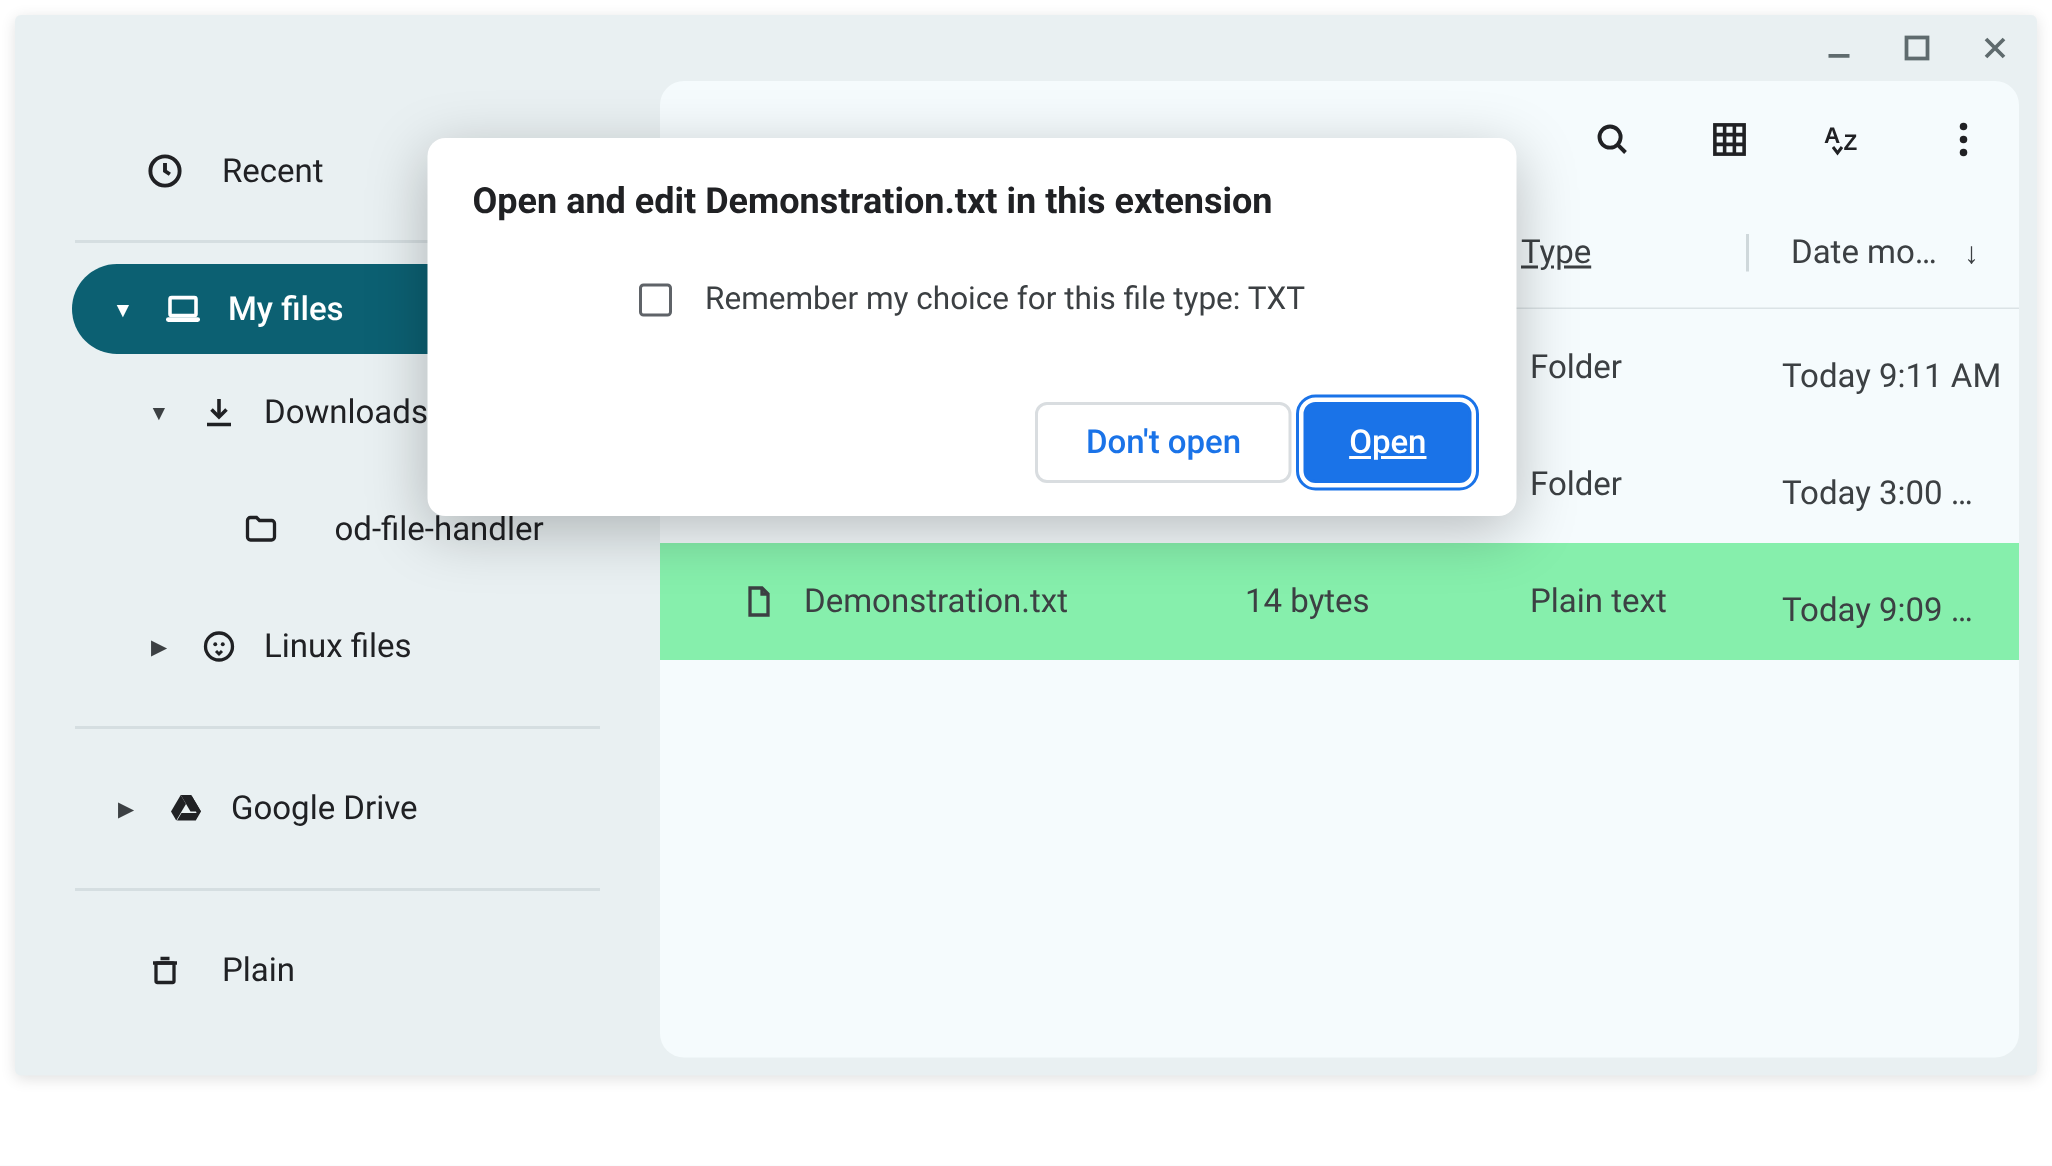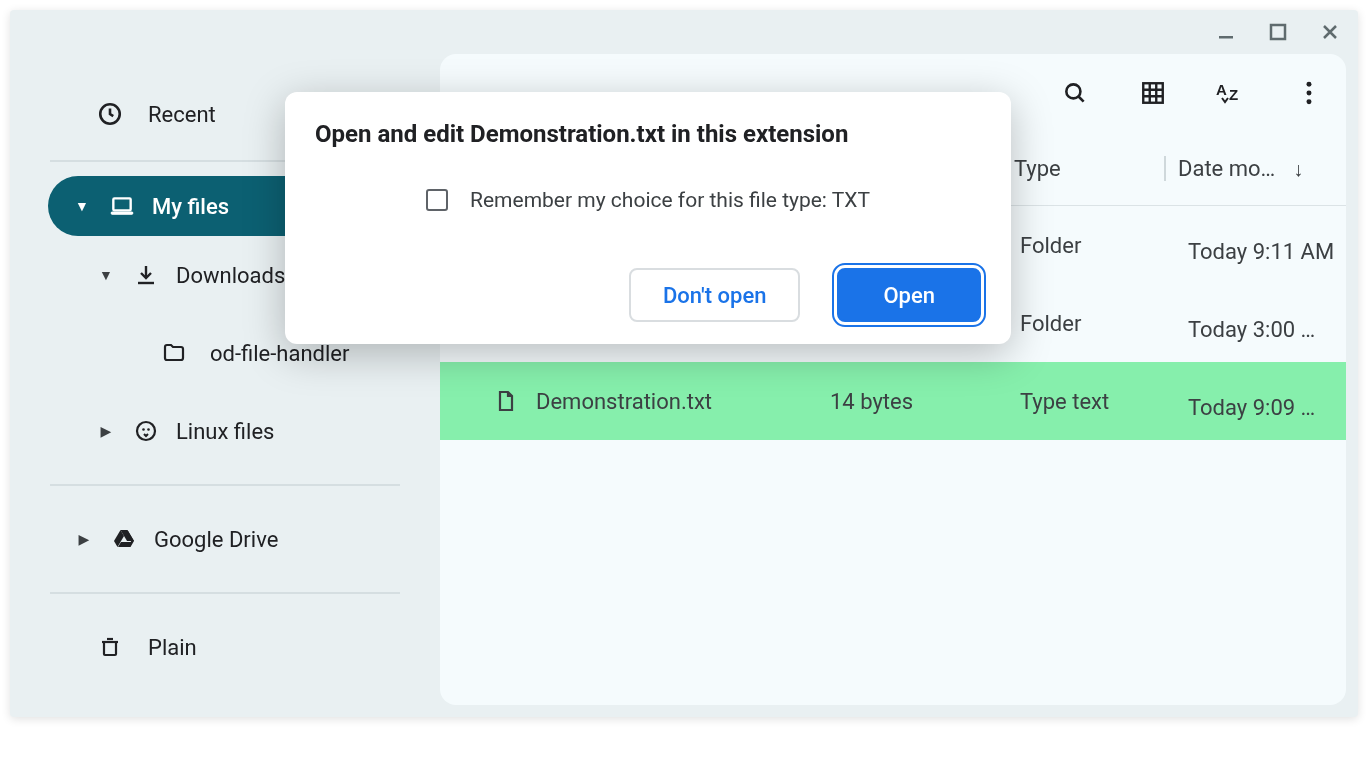--- a/index.html
+++ b/index.html
@@ -77,21 +77,21 @@
     border-radius: 40px;
     margin-left: 38px;
     margin-right: 30px;
     height: 60px;
     padding-left: 24px;
     gap: 14px;
     font-weight: 500;
   }
   .side-row.active-pill .caret, .side-row.active-pill svg { color:#fff; fill:#fff; stroke:#fff;}
   .side-row.downloads { padding-left: 86px; gap:14px; }
-  .side-row.handler { padding-left: 148px; gap:20px; }
+  .side-row.handler { padding-left: 148px; gap:33px; }
   .side-row.linux { padding-left: 86px; gap:14px;}
   .side-row.drive { padding-left: 64px; gap:14px;}
   .side-row.trash {padding-left: 84px;}
   
   .main {
     flex: 1;
     background: #f5fbfd;
     border-radius: 16px;
     margin: 0 12px 12px 0;
     display:flex;
@@ -116,22 +116,22 @@
     height: 74px;
     display:flex;
     align-items:center;
     font-size: 22px;
     color: #3c4043;
     border-bottom: 1px solid #dbe3e6;
     padding-left: 36px;
   }
   .cell-name { flex: 0 0 330px; padding-left: 64px;}
   .cell-size { flex: 0 0 190px; border-left: 2px solid #cfd8db; padding-left: 16px;}
-  .cell-type { flex: 0 0 168px; border-left: 2px solid #cfd8db; padding-left: 16px;}
-  .cell-date { flex: 1; border-left: 2px solid #cfd8db; padding-left: 12px; display:flex; align-items:center; gap:18px;}
+  .cell-type { flex: 0 0 168px; border-left: 2px solid #cfd8db; padding-left: 16px; text-decoration: underline;}
+  .cell-date { flex: 1; border-left: 2px solid #cfd8db; padding-left: 28px; display:flex; align-items:center; gap:18px;}
   .sort-arrow { font-size:20px; }
   .file-row {
     height: 78px;
     display:flex;
     align-items:center;
     font-size: 22px;
     color:#3c4043;
     padding-left: 36px;
     cursor:pointer;
   }
@@ -167,21 +167,21 @@
   .chk {
     width:22px; height:22px;
     border: 2.5px solid #5f6368;
     border-radius: 3px;
     cursor:pointer;
   }
   .dlg-btns {
     margin-top: auto;
     display:flex;
     justify-content:flex-end;
-    gap: 37px;
+    gap: 8px;
     align-items: center;
   }
   .btn {
     height: 54px;
     padding: 0 32px;
     border-radius: 8px;
     font-size: 22px;
     font-weight: 500;
     display:flex;
     align-items:center;
@@ -191,21 +191,22 @@
     border: 2px solid #d9dde0;
     color: #1a73e8;
     background:#fff;
   }
   .btn-primary {
     background: #1a73e8;
     color:#fff;
     border: 2px solid #1a73e8;
     outline: 2px solid #1a73e8;
     outline-offset: 3px;
-    padding: 0 44px;
+    padding: 0 28px;
+    text-decoration: underline;
   }
 </style>
 </head>
 <body>
 
 <div class="window">
 
   <div class="titlebar">
     <div class="win-btn">
       <svg width="18" height="18" viewBox="0 0 18 18">
@@ -375,21 +376,21 @@
 
       <div class="file-row selected">
         <span class="ficon">
           <svg width="24" height="24" viewBox="0 0 24 24" fill="none" stroke="#3c4043" stroke-width="2.2">
               <path d="M6 3h8l4 4v14H6z"></path>
               <path d="M14 3v4h4"></path>
             </svg>
         </span>
         <span class="fname">Demonstration.txt</span>
         <span class="fsize">14 bytes</span>
-        <span class="ftype">Type text</span>
+        <span class="ftype">Plain text</span>
         <span class="fdate">Today 9:09 …</span>
       </div>
     </div>
   </div>
 
   <div class="overlay">
     <div class="dlg-title">Open and edit Demonstration.txt in this extension</div>
     <div class="dlg-check-row">
       <div class="chk"></div>
       <div>Remember my choice for this file type: TXT</div>

